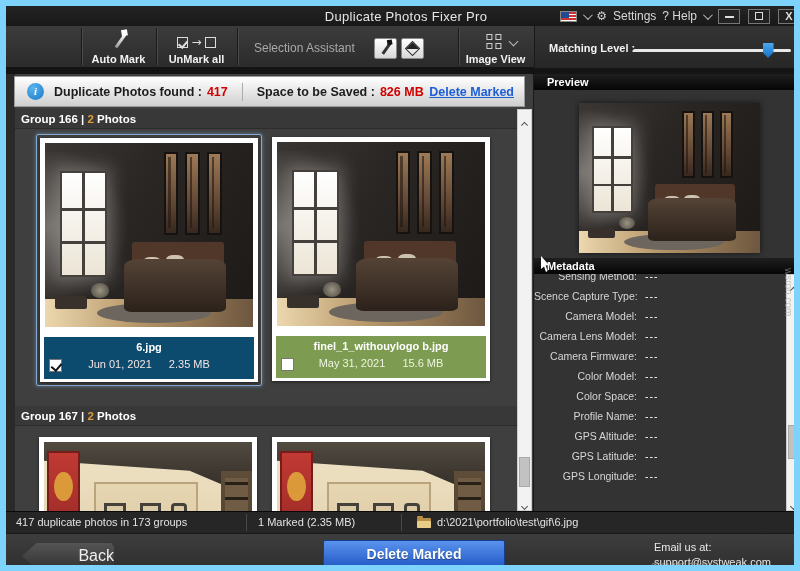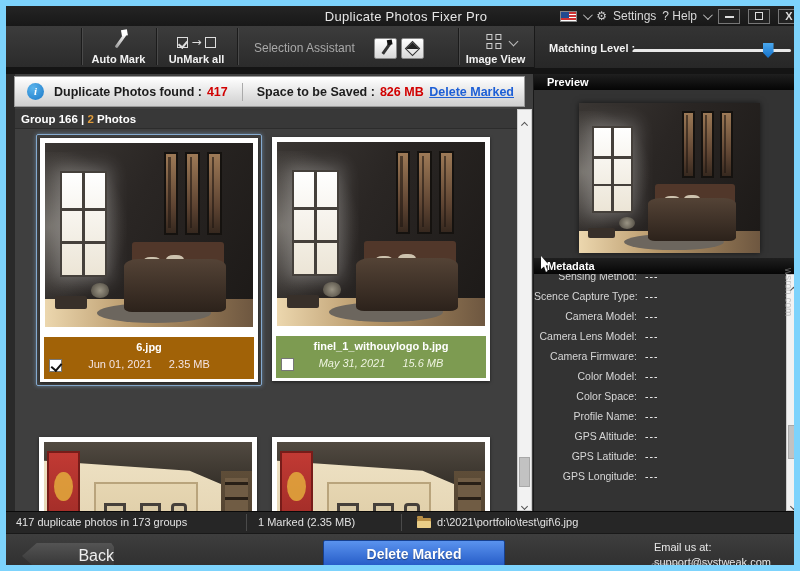--- a/index.html
+++ b/index.html
@@ -61,24 +61,24 @@
 
   .group-header { position:absolute; left:9px; width:502px; height:20px; background:#383838; border-bottom:1px solid #2c2c2c; color:#fff; font-size:11.5px; font-weight:bold; line-height:20px; padding-left:6px; }
   .group-header .cnt { color:#e09c3c; }
   .gh1 { top:35px; } .gh2 { top:332px; }
 
   .card-wrap { position:absolute; width:226px; height:252px; }
   .card-wrap.selected { border:1px solid #86abd0; border-radius:2px; box-shadow:0 0 4px rgba(130,170,210,.6); }
   .card { position:absolute; left:3px; top:3px; width:218px; height:244px; background:#fff; box-shadow:0 1px 3px rgba(0,0,0,.5); cursor:pointer; }
   .thumb { position:absolute; left:5px; top:5px; width:208px; height:184px; overflow:hidden; }
   .cbar { position:absolute; left:4px; right:4px; bottom:3px; height:42px; }
-  .cbar.red { background:#a16207; } .cbar.green { background:#7d9b51; }
+  .cbar.red { background:#0c4a6e; } .cbar.green { background:#7d9b51; }
   .cname { text-align:center; color:#fff; font-size:11px; font-weight:bold; padding-top:4px; white-space:nowrap; overflow:hidden; }
   .cinfo { text-align:center; color:#f3e3e3; font-size:11px; padding-top:5px; }
-  .cbar.green .cinfo { color:#eef3e0;font-style:italic; }
+  .cbar.green .cinfo { color:#eef3e0; }
   .cinfo .sz { margin-left:14px; }
   .ccheck { position:absolute; left:5px; bottom:7px; width:13px; height:13px; background:#fff; border:1px solid #777; cursor:pointer; }
   .ccheck.checked:after { content:""; position:absolute; left:2.5px; top:0.5px; width:5px; height:8px; border-right:2px solid #111; border-bottom:2px solid #111; transform:rotate(40deg); }
 
   
   .vscroll { position:absolute; width:15px; background:#f2f2f2; border:1px solid #cdcdcd; }
   .vs-main { left:511px; top:35px; height:402px; }
   .vs-arrow { position:absolute; left:0; width:13px; height:14px; text-align:center; }
   .vs-arrow i { display:inline-block; width:5px; height:5px; border-right:1.5px solid #555; border-bottom:1.5px solid #555; }
   .vs-up { top:1px; } .vs-up i { transform:rotate(-135deg) translate(-2px,-2px); }
@@ -290,20 +290,25 @@
           <div class="cname">finel_1_withouylogo b.jpg</div>
           <div class="cinfo">
             <span>May 31, 2021</span>
             <span class="sz">15.6 MB</span>
           </div>
           <span class="ccheck"></span>
         </div>
       </div>
     </div>
 
+    <div class="group-header gh2">
+      <span>Group 167 |</span>
+      <span class="cnt">2</span>
+      <span>Photos</span>
+    </div>
 
     <div class="card-wrap" style="left:30px;top:360px">
       <div class="card">
         <div class="thumb">
           <div class="scene-room">
             <div class="rm-ceiling"></div>
               <div class="rm-banner"></div>
               <div class="rm-col"></div>
             <div class="rm-panels">
                 <div class="rm-frame rm-f1"></div>

